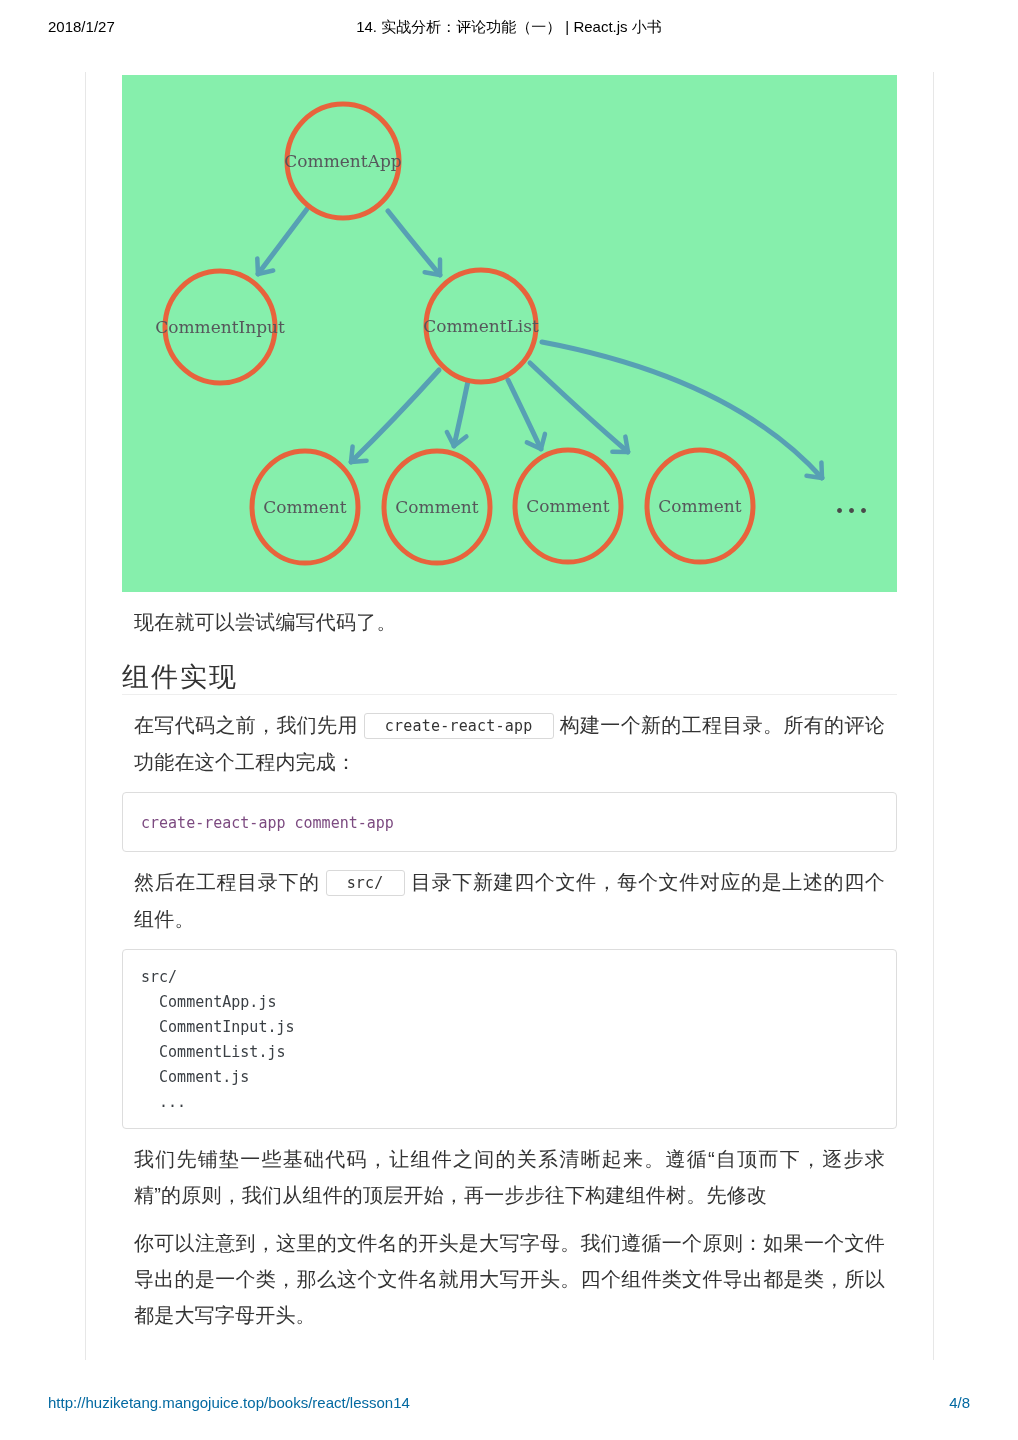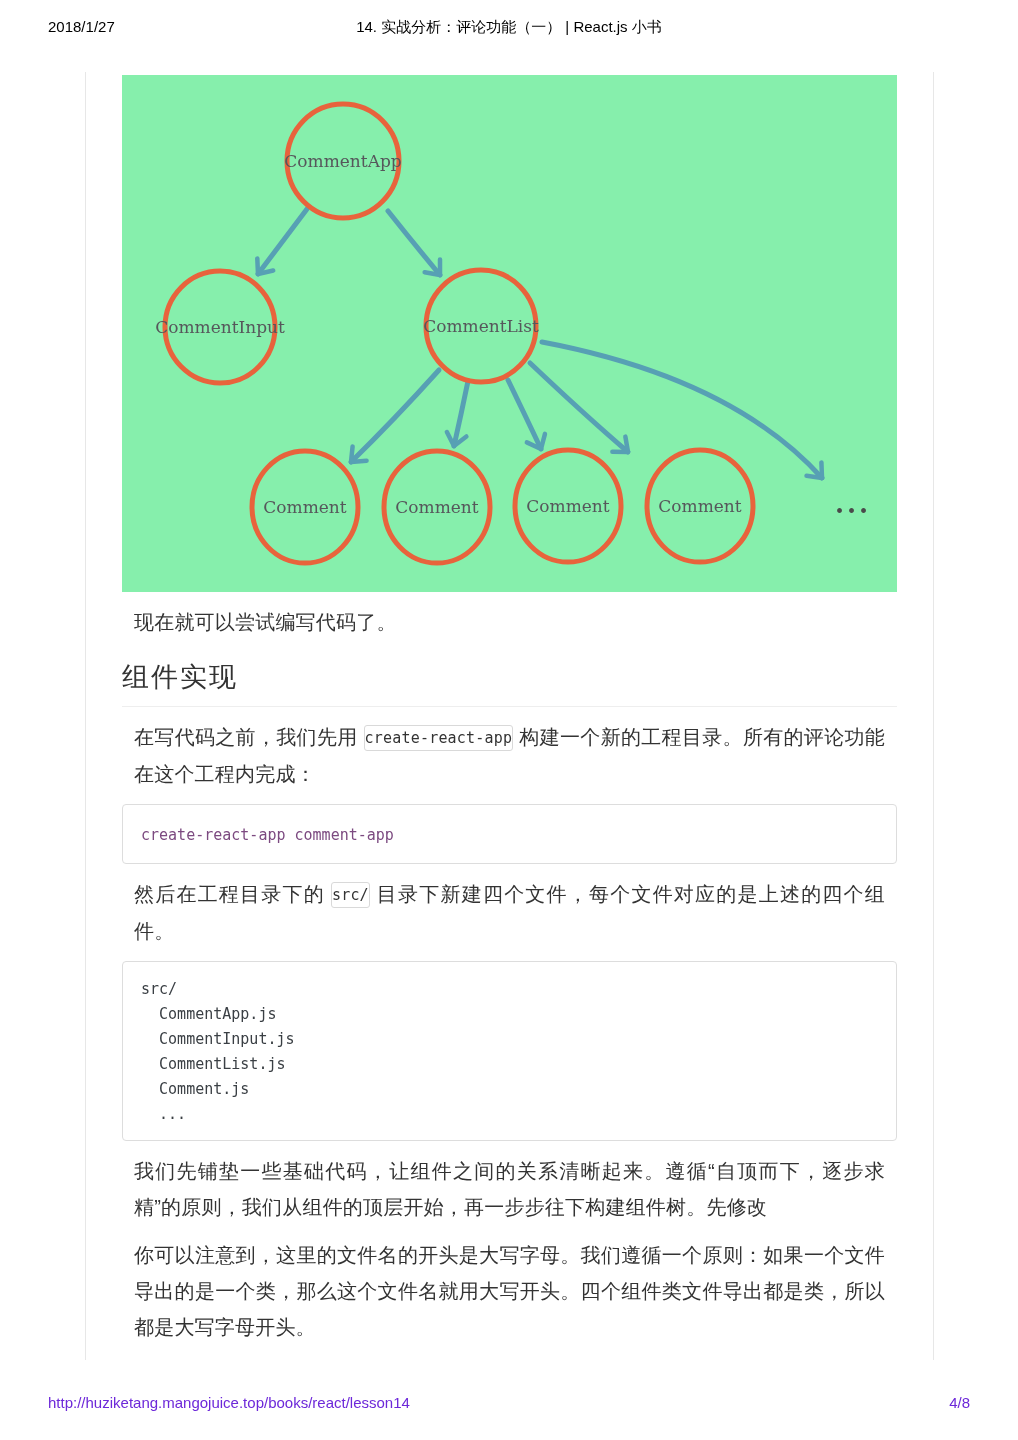--- a/index.html
+++ b/index.html
@@ -7,52 +7,52 @@
     width:1018px;height:1440px;position:relative;background:#fff;
     font-family:"Liberation Sans","DejaVu Sans",sans-serif;color:#333;
     overflow:hidden;
   }
   
   .page-header{position:absolute;top:18px;left:48px;right:48px;height:20px;
     font-size:15px;color:#000;}
   .page-header .date{position:absolute;left:0;top:0;}
   .page-header .doc-title{position:absolute;left:0;right:0;text-align:center;top:0;}
   .page-footer{position:absolute;top:1394px;left:48px;right:48px;height:20px;
-    font-size:15px;color:#6d28d9;}
+    font-size:15px;color:#0369a1;}
   .page-footer .url{position:absolute;left:0;top:0;}
   .page-footer .pageno{position:absolute;right:0;top:0;}
 
   
   .content-frame{
     position:absolute;left:85px;top:72px;width:849px;height:1288px;
     border-left:1px solid #e7e7e7;border-right:1px solid #e7e7e7;
     box-sizing:border-box;padding:0 36px;
   }
   .figure{margin-top:3px;width:775px;height:517px;background:#86efac;}
   .figure svg{display:block;}
 
   p.body-text{
     font-size:20px;line-height:36px;margin:12px;color:#333;
     text-align:justify;letter-spacing:.2px;
   }
   .p1{margin-top:22px;}
   h2.section-heading{
     margin:22px 0 0 0;font-size:27px;line-height:30px;font-weight:500;
-    letter-spacing:2px;color:#333;padding-bottom:14px;border-bottom:1px solid #eee;
+    letter-spacing:2px;color:#333;padding-bottom:2px;border-bottom:1px solid #eee;
   }
   .p2{margin-top:11px;}
   .p3{margin-top:15px;}
   .p4{margin-top:19px;}
   .p5{margin-top:14px;}
 
   code.inline-code{
     font-family:"DejaVu Sans Mono","Liberation Mono",monospace;
     font-size:15px;color:#333;background:#fff;
     border:1px solid #d9d9d9;border-radius:3px;
-    padding:3px 0;margin:0 6px;white-space:nowrap;vertical-align:1px;
+    padding:3px 20px;margin:0 6px;white-space:nowrap;vertical-align:1px;
   }
   .code-block{
     box-sizing:border-box;width:775px;background:#fff;
     border:1px solid #ddd;border-radius:4px;
     font-family:"DejaVu Sans Mono","Liberation Mono",monospace;
   }
   .code-block pre{margin:0;}
   .code-block-1{margin-top:12px;height:60px;padding:19px 18px;}
   .code-block-1 pre{font-size:15px;line-height:22px;color:#7c4a80;}
   .code-block-2{margin-top:12px;height:180px;padding:15px 18px;}

